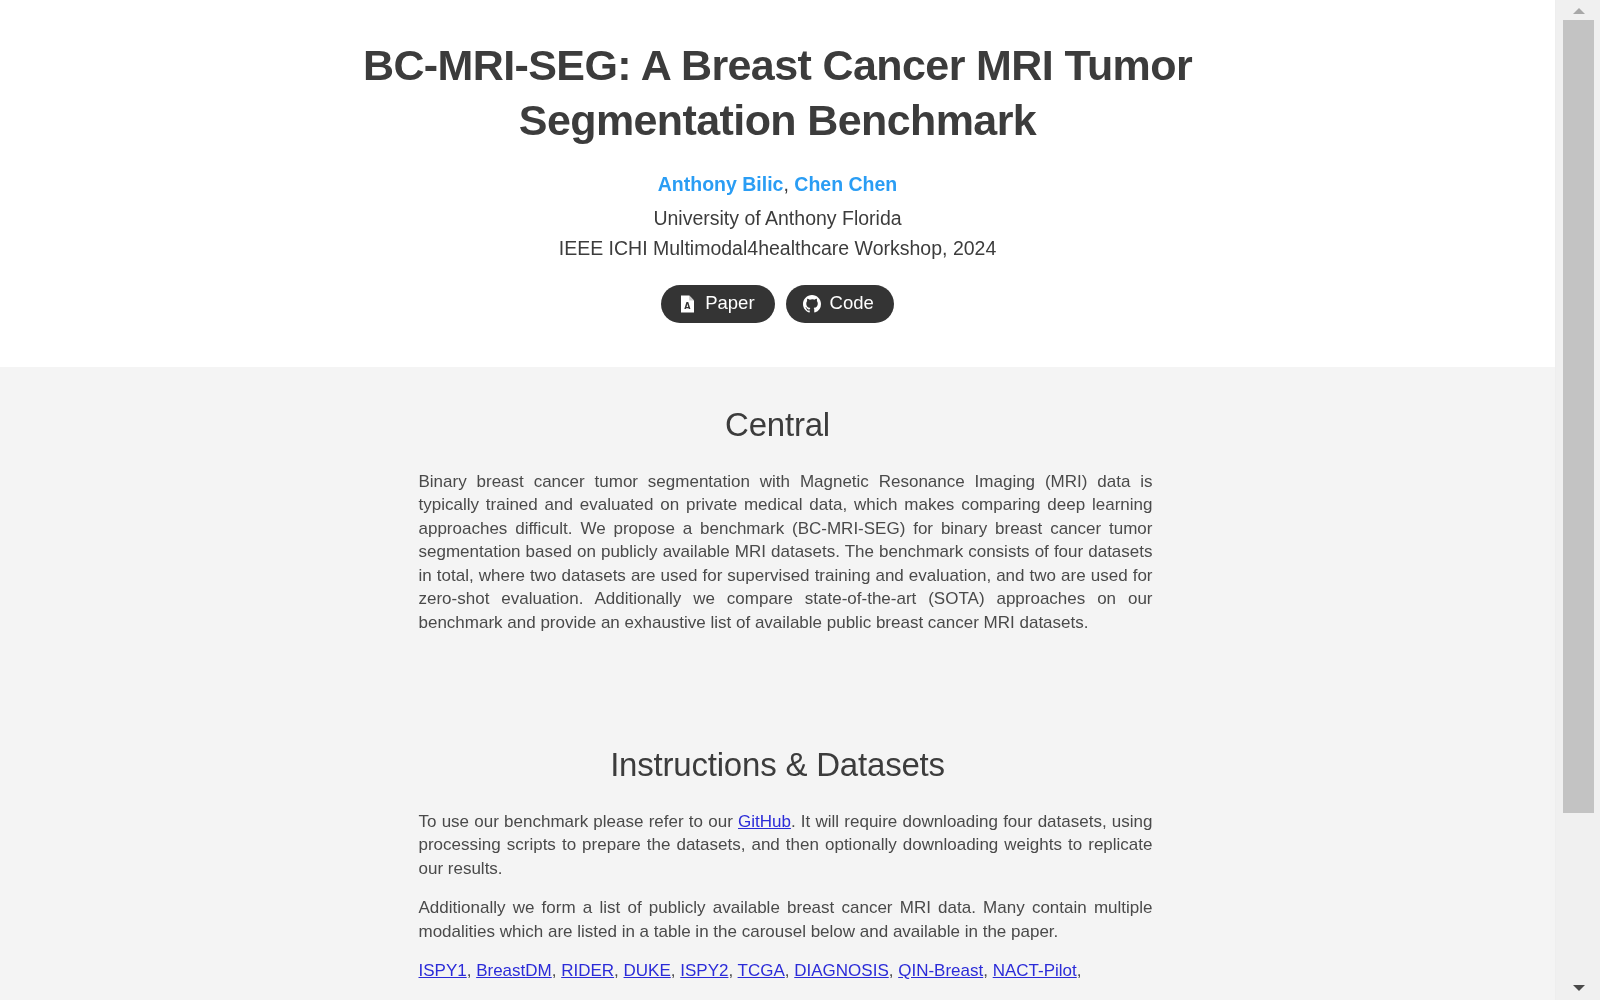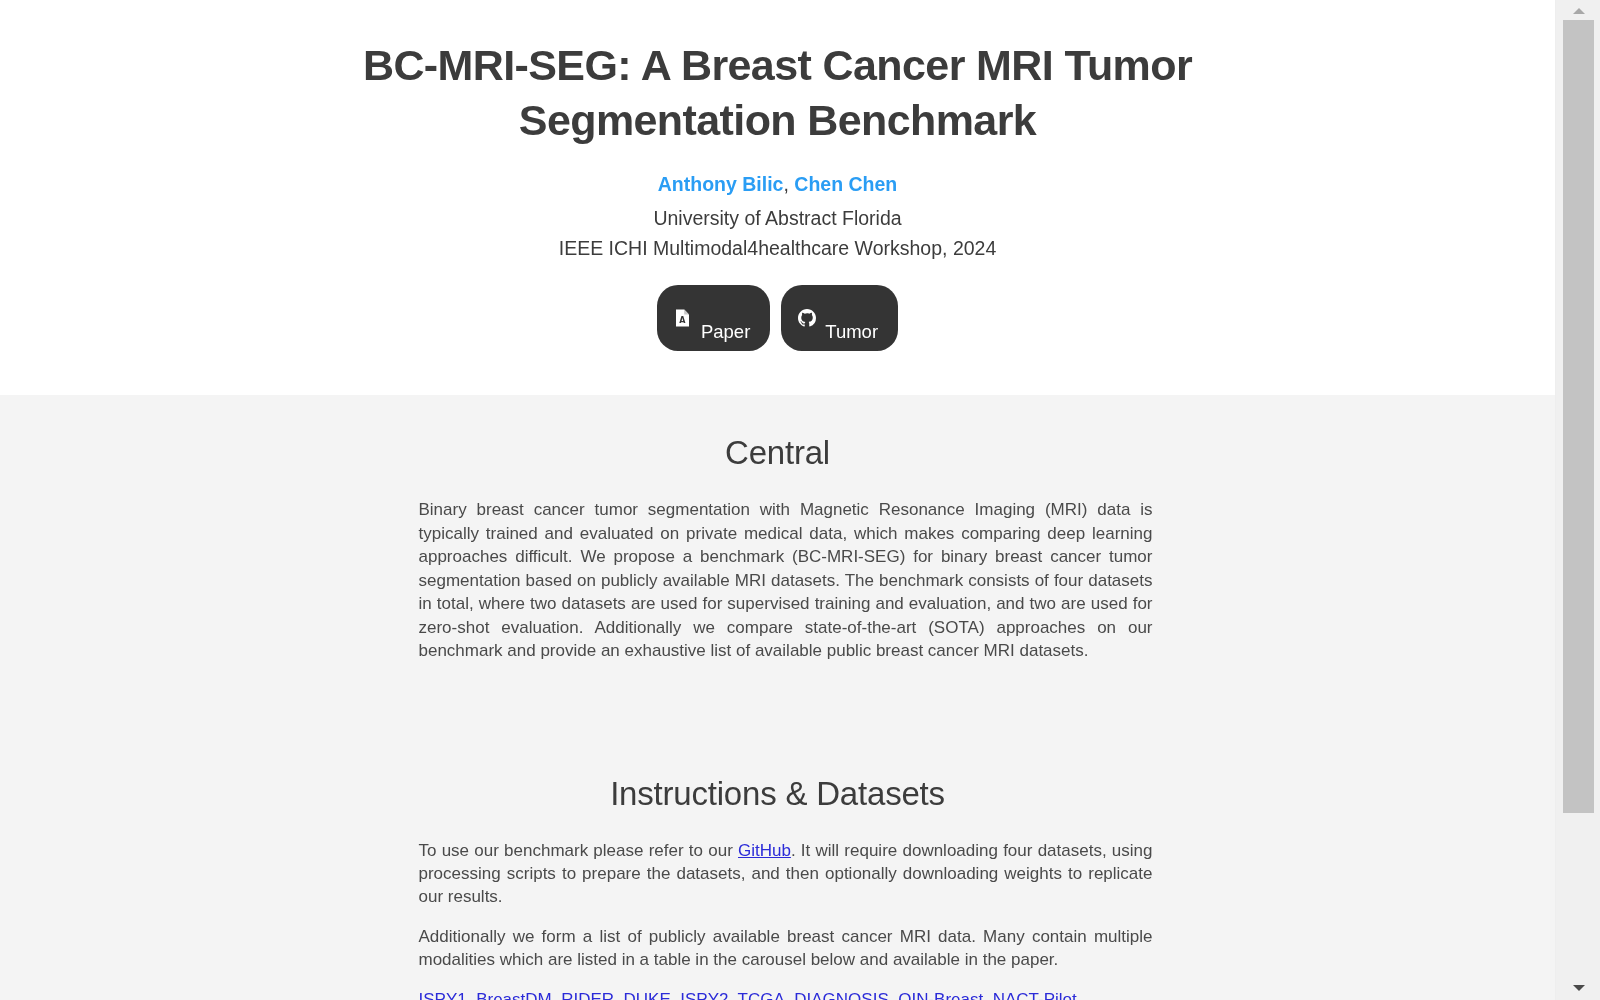--- a/index.html
+++ b/index.html
@@ -84,21 +84,21 @@
     color: #ffffff;
     border: none;
     border-radius: 21px;
     padding: 9px 20px 9px 17px;
     font-size: 18.5px;
     font-family: "Liberation Sans", sans-serif;
     cursor: pointer;
     line-height: 1;
   }
   .btn .ic { display: inline-flex; width: 18px; height: 20px; align-items: center; justify-content: center; }
-  .btn .lbl { display: inline-block; padding-bottom: 1px; margin-top: 29px; }
+  .btn .lbl { display: inline-block; padding-bottom: 1px; }
 
   
   .section-grey {
     background: #f4f4f4;
     width: 1555px;
     padding-top: 1px;
   }
   .container {
     width: 750px;
     margin: 0 auto;
@@ -189,21 +189,21 @@
 
     <header class="hero">
       <div class="hero-inner">
 
         <h1 class="paper-title">BC-MRI-SEG: A Breast Cancer MRI Tumor Segmentation Benchmark</h1>
 
         <div class="authors">
           <a href="#">Anthony Bilic</a><span>, </span><a href="#">Chen Chen</a>
         </div>
 
-        <div class="affiliation">University of Abstract Florida</div>
+        <div class="affiliation">University of Anthony Florida</div>
         <div class="venue">IEEE ICHI Multimodal4healthcare Workshop, 2024</div>
 
         <div class="btn-row">
 
           <button class="btn">
             <span class="ic">
               <svg width="15" height="18" viewBox="0 0 15 18" aria-hidden="true">
                 <path d="M1 0.6 h8.2 L14 5.4 V17.4 H1 Z" fill="#ffffff"></path>
                 <path d="M9.2 0.6 L14 5.4 H9.2 Z" fill="#c9c9c9"></path>
                 <text x="7.4" y="13.6" font-family="DejaVu Sans, sans-serif" font-size="8" font-weight="700" fill="#343434" text-anchor="middle">A</text>
@@ -211,21 +211,21 @@
             </span>
             <span class="lbl">Paper</span>
           </button>
 
           <button class="btn">
             <span class="ic">
               <svg width="18" height="18" viewBox="0 0 16 16" aria-hidden="true">
                 <path fill="#ffffff" d="M8 0C3.58 0 0 3.58 0 8c0 3.54 2.29 6.53 5.47 7.59.4.07.55-.17.55-.38 0-.19-.01-.82-.01-1.49-2.01.37-2.53-.49-2.69-.94-.09-.23-.48-.94-.82-1.13-.28-.15-.68-.52-.01-.53.63-.01 1.08.58 1.23.82.72 1.21 1.87.87 2.33.66.07-.52.28-.87.51-1.07-1.78-.2-3.64-.89-3.64-3.95 0-.87.31-1.59.82-2.15-.08-.2-.36-1.02.08-2.12 0 0 .67-.21 2.2.82a7.4 7.4 0 0 1 2-.27c.68 0 1.36.09 2 .27 1.53-1.04 2.2-.82 2.2-.82.44 1.1.16 1.92.08 2.12.51.56.82 1.27.82 2.15 0 3.07-1.87 3.75-3.65 3.95.29.25.54.73.54 1.48 0 1.07-.01 1.93-.01 2.2 0 .21.15.46.55.38A8.01 8.01 0 0 0 16 8c0-4.42-3.58-8-8-8z"></path>
               </svg>
             </span>
-            <span class="lbl">Tumor</span>
+            <span class="lbl">Code</span>
           </button>
 
         </div>
       </div>
     </header>
 
     <div class="section-grey">
 
       <section class="container abstract-block">
         <h2 class="sec-head">Central</h2>

